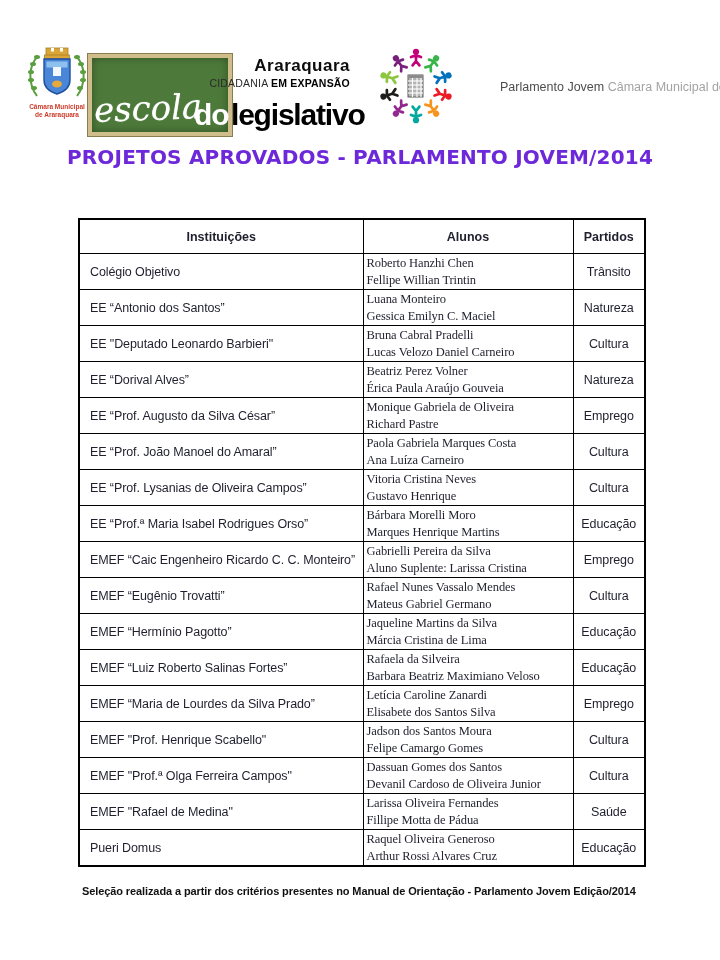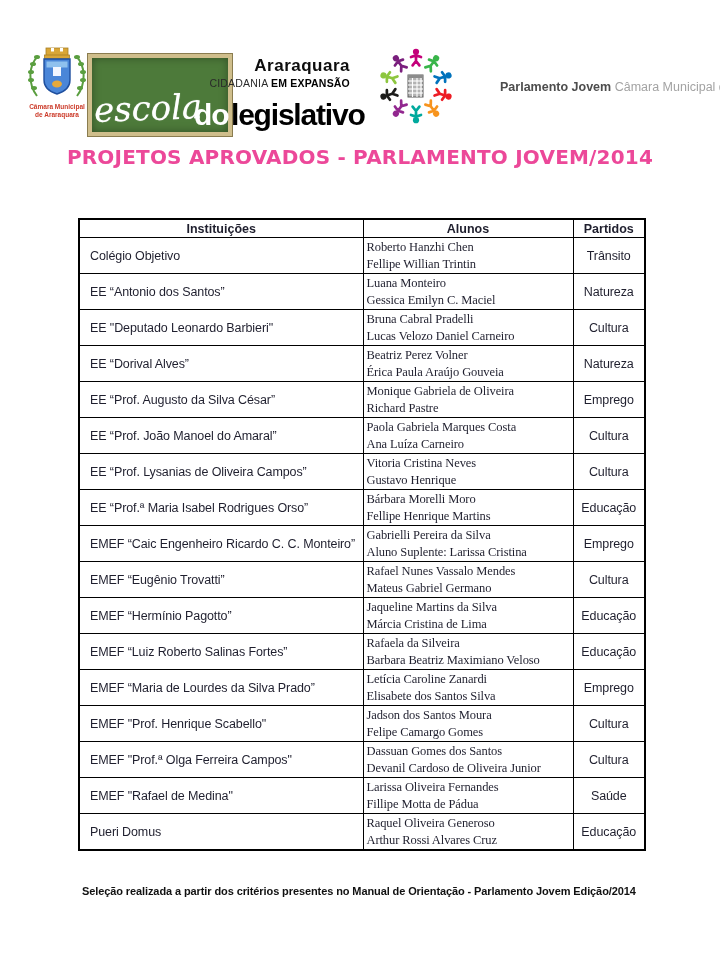--- a/index.html
+++ b/index.html
@@ -56,35 +56,35 @@
   .legislativo-word{
     position:absolute;left:231px;top:98px;
     font-size:30px;font-weight:bold;color:#000000;letter-spacing:-1.2px;
   }
   .city-block{position:absolute;right:370px;top:56px;text-align:right;width:200px;}
   .city-name{font-size:17px;font-weight:bold;color:#0d0d0d;letter-spacing:.5px;}
   .city-tagline{font-size:10.5px;color:#2a2a2a;margin-top:1px;letter-spacing:.2px;}
   .city-tagline .tag-bold{font-weight:bold;color:#000;}
   .pj-logo{position:absolute;left:374px;top:44px;width:84px;height:84px;}
   .pj-caption{position:absolute;left:460px;top:80px;white-space:nowrap;font-size:12.5px;}
-  .pj-title{font-weight:bold;color:var(--pj-title-gray);padding-left:40px;}
+  .pj-title{font-weight:normal;color:var(--pj-title-gray);padding-left:40px;}
   .pj-sub{color:var(--pj-subtitle-gray);}
   
   .page-title{
     position:absolute;left:0;top:145px;width:720px;text-align:center;
     font-family:"DejaVu Sans",sans-serif;
-    font-size:20px;font-weight:bold;color:#ec4899;letter-spacing:.2px;
+    font-size:20px;font-weight:bold;color:#6d28d9;letter-spacing:.2px;
   }
   
   .table-wrap{position:absolute;left:78px;top:218px;}
   table{border-collapse:collapse;table-layout:fixed;width:566px;
         border:2px solid var(--border-black);}
   th,td{border:1px solid var(--border-black);overflow:hidden;
         font-family:"Liberation Sans",sans-serif;color:var(--table-text);}
-  th{height:17px;font-size:12.5px;font-weight:bold;text-align:center;padding:0;margin-top:45px;}
+  th{height:17px;font-size:12.5px;font-weight:bold;text-align:center;padding:8px;margin-top:45px;}
   td{height:35px;font-size:12.5px;letter-spacing:-0.1px;padding:0;}
   .cell-inst{padding-left:10px;white-space:nowrap;}
   .cell-alunos{padding-left:3px;vertical-align:middle;}
   .aluno-line{line-height:17px;white-space:nowrap;font-family:Liberation Serif, serif;}
   .cell-partido{text-align:center;}
   
   .footer-note{
     position:absolute;left:82px;top:885px;
     font-size:11px;font-weight:bold;color:#111;letter-spacing:-0.1px;
   }
@@ -277,21 +277,21 @@
             <td class="cell-alunos">
               <div class="aluno-line">Vitoria Cristina Neves</div>
               <div class="aluno-line">Gustavo Henrique</div>
             </td>
             <td class="cell-partido">Cultura</td>
           </tr>
           <tr>
             <td class="cell-inst">EE “Prof.ª Maria Isabel Rodrigues Orso”</td>
             <td class="cell-alunos">
               <div class="aluno-line">Bárbara Morelli Moro</div>
-              <div class="aluno-line">Fellipe Henrique Martins</div>
+              <div class="aluno-line">Marques Henrique Martins</div>
             </td>
             <td class="cell-partido">Educação</td>
           </tr>
           <tr>
             <td class="cell-inst">EMEF “Caic Engenheiro Ricardo C. C. Monteiro”</td>
             <td class="cell-alunos">
               <div class="aluno-line">Gabrielli Pereira da Silva</div>
               <div class="aluno-line">Aluno Suplente: Larissa Cristina</div>
             </td>
             <td class="cell-partido">Emprego</td>

